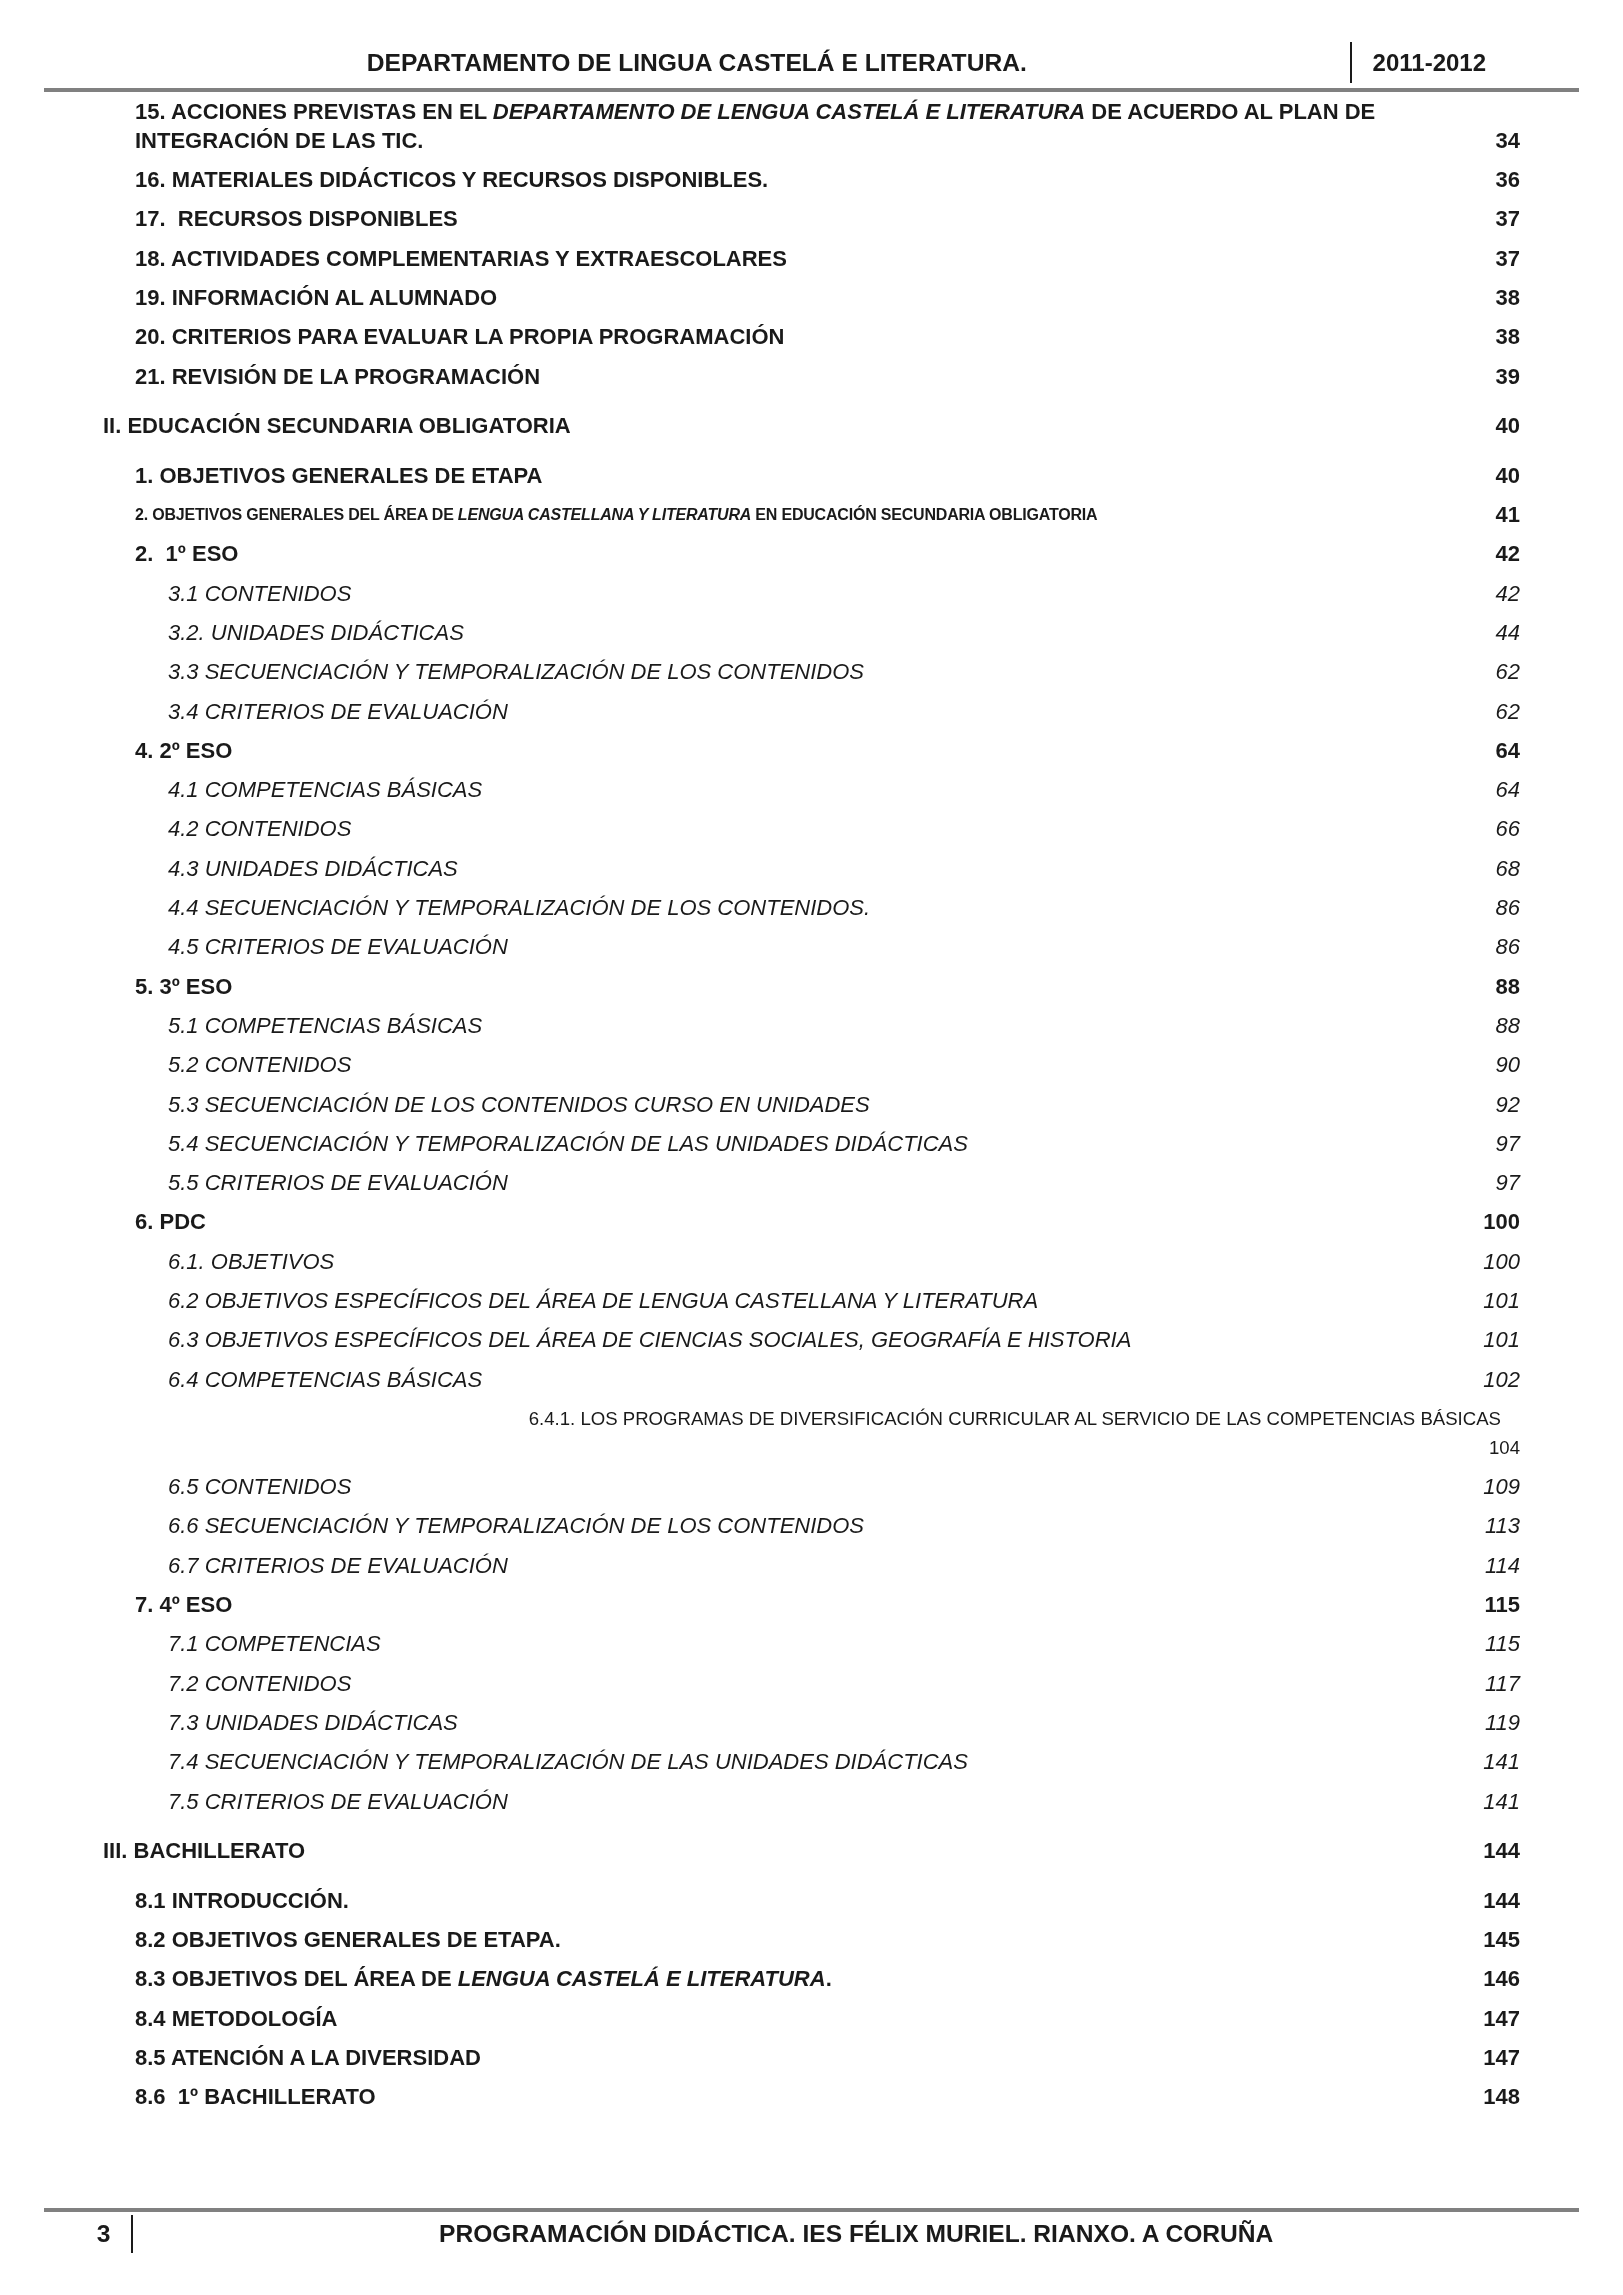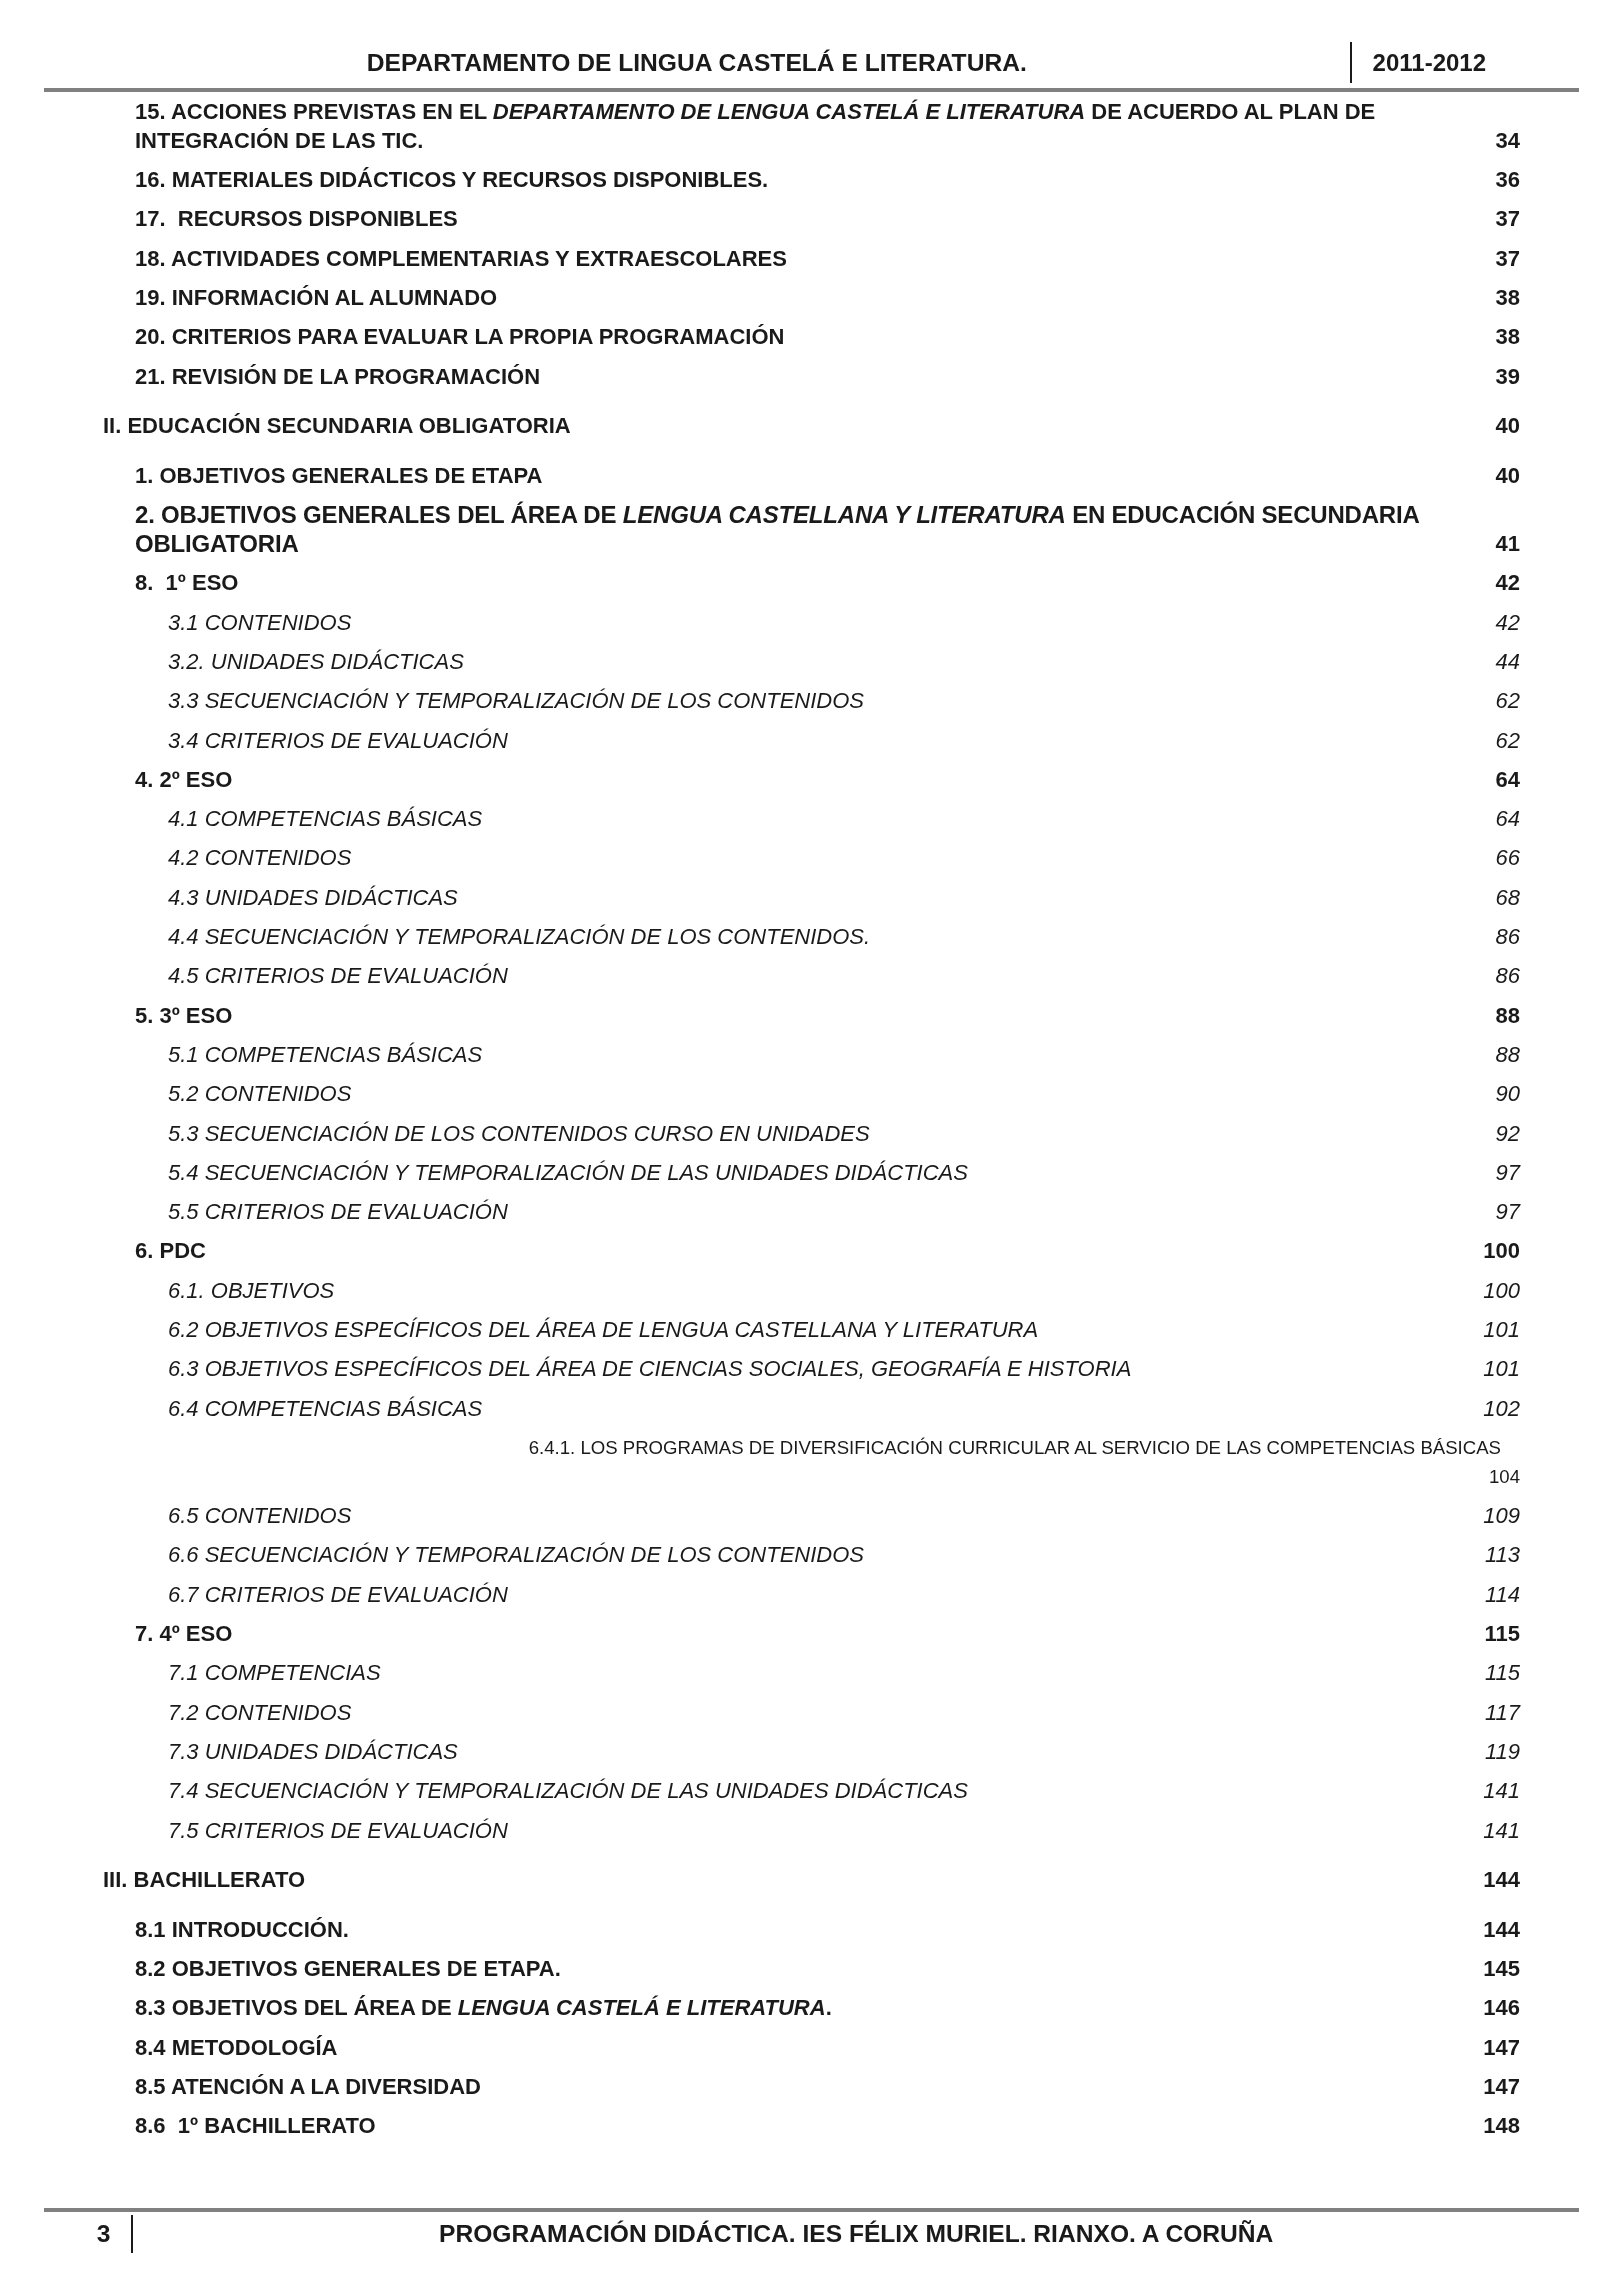--- a/index.html
+++ b/index.html
@@ -50,21 +50,21 @@
   }
   .toc-page{
     line-height:29px;
     white-space:nowrap;
   }
   .section{padding-left:103px;font-weight:700;font-size:22px;}
   .chapter{padding-left:135px;font-weight:700;font-size:22px;}
   .sub{padding-left:168px;font-style:italic;font-weight:400;font-size:22px;align-items:center;}
   .subsub{padding-left:200px;font-weight:400;font-size:18.6px;flex-direction:column;}
   .gap{margin-top:20.6px;}
-  .fit .toc-text{font-size:24px;letter-spacing:-0.2px;}
+  .fit .toc-text{font-size:16px;letter-spacing:-0.2px;}
   .em{font-style:italic;}
   
   footer{
     position:absolute;
     top:2208px;left:44px;right:44px;
     border-top:4px solid var(--rule);
     padding-top:3.2px;
   }
   .ftr-inner{display:flex;align-items:stretch;}
   .ftr-num{
@@ -122,21 +122,21 @@
     </div>
     <div class="toc-row chapter gap">
       <span class="toc-text"><span>1. OBJETIVOS GENERALES DE ETAPA</span></span>
       <span class="toc-page">40</span>
     </div>
     <div class="toc-row chapter fit">
       <span class="toc-text"><span>2. OBJETIVOS GENERALES DEL ÁREA DE </span><span class="em">LENGUA CASTELLANA Y LITERATURA</span><span> EN EDUCACIÓN SECUNDARIA OBLIGATORIA</span></span>
       <span class="toc-page">41</span>
     </div>
     <div class="toc-row chapter">
-      <span class="toc-text"><span>8.  1º ESO</span></span>
+      <span class="toc-text"><span>2.  1º ESO</span></span>
       <span class="toc-page">42</span>
     </div>
     <div class="toc-row sub">
       <span class="toc-text"><span>3.1 CONTENIDOS</span></span>
       <span class="toc-page">42</span>
     </div>
     <div class="toc-row sub">
       <span class="toc-text"><span>3.2. UNIDADES DIDÁCTICAS</span></span>
       <span class="toc-page">44</span>
     </div>

